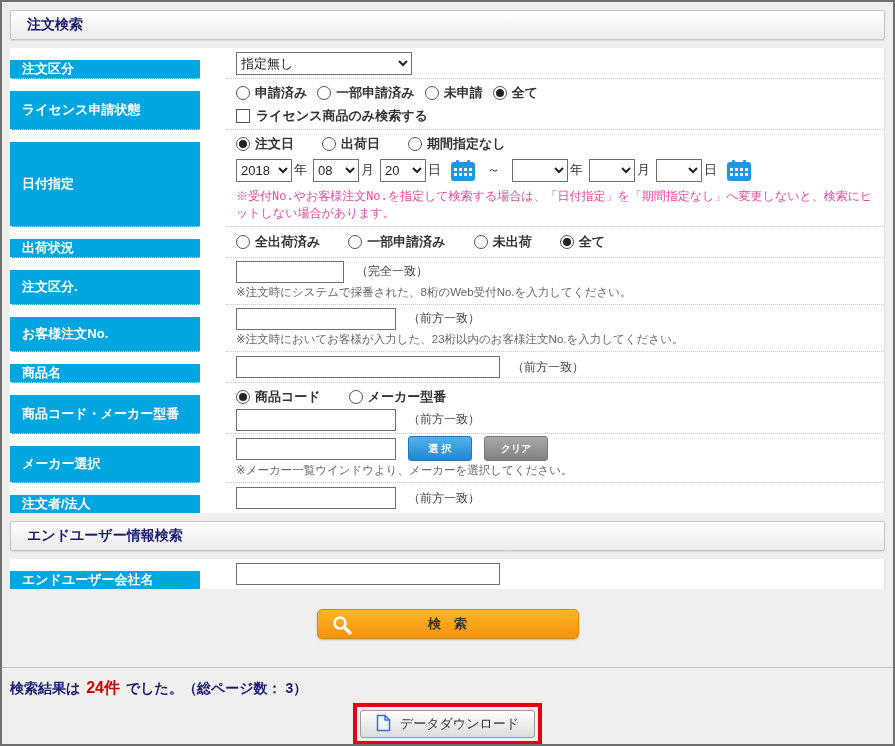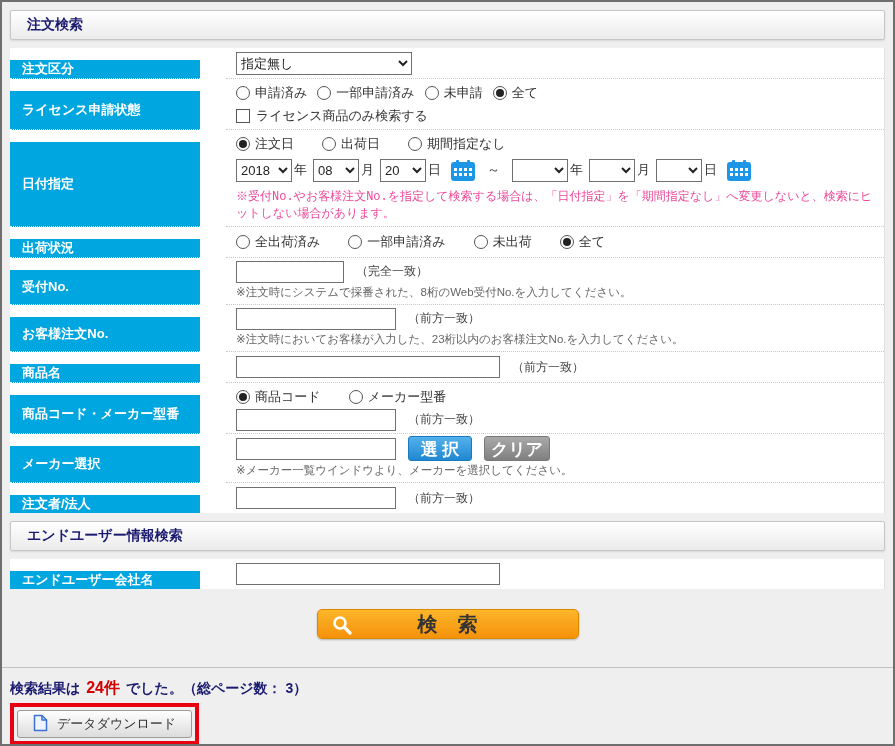--- a/index.html
+++ b/index.html
@@ -36,56 +36,56 @@
     display:flex; flex-direction:column; justify-content:center;margin-left:26px;
   }
   .frow:last-child .fcontent { border-bottom:none; }
   .line { display:flex; align-items:center; min-height:23px; font-size:13px; color:#333; flex-wrap:nowrap; }
   .radio {
     width:14px; height:14px; border:1px solid #555; border-radius:50%;
     background:#fff; display:inline-block; margin-right:5px; position:relative; flex:0 0 14px;
   }
   .radio.checked::after { content:''; position:absolute; left:2px; top:2px; right:2px; bottom:2px; border-radius:50%; background:#222; }
   .checkbox { width:14px; height:14px; border:1px solid #555; background:#fff; display:inline-block; margin-right:6px; flex:0 0 14px; }
-  .opt { margin-right:10px; display:flex; align-items:center; cursor:default; }
+  .opt { margin-right:10px; display:flex; align-items:center; cursor:default;font-weight:bold; }
   .opt.wide { margin-right:28px; }
   .txt { height:22px; border:1px solid #707070; padding:0 4px; font-size:13px; font-family:inherit; background:#fff; }
   .match { color:#444; font-size:12px; margin-left:12px; white-space:nowrap; }
   .note { font-size:11.5px; color:#666; margin:2px 0 2px 0; }
   .note-red { font-size:12px; color:#ec4899; margin:3px 0 2px 0;font-family:Liberation Mono, monospace; }
   select {
     height:23px; border:1px solid #707070; background:#fff;
     font-size:13px; font-family:inherit; color:#222;
   }
   .sel-wide { width:176px; }
   .sel-year { width:56px; }
   .sel-md { width:46px; }
   .unit { margin:0 6px 0 2px; }
   .tilde { margin:0 12px; }
   .cal-btn { display:inline-flex; align-items:center; margin-left:4px; cursor:pointer; background:none; border:none; padding:0; }
   .btn-blue, .btn-gray {
     height:25px; min-width:64px; border-radius:3px; color:#fff; font-weight:bold;
-    font-size:17px; font-family:inherit; margin-left:12px; border:1px solid transparent; cursor:pointer;
+    font-size:10px; font-family:inherit; margin-left:12px; border:1px solid transparent; cursor:pointer;
   }
   .btn-blue { background:linear-gradient(#54b1ea,#1e88d2); border-color:#1b79bd; }
   .btn-gray { background:linear-gradient(#a9a9a9,#808080); border-color:#787878; }
   .search-area { display:flex; justify-content:center; margin-top:20px; }
   .search-btn {
     position:relative; width:262px; height:30px; border-radius:5px;
     background:linear-gradient(#fcb62a,#f5920b);
     border:1px solid #de8a00; cursor:pointer;
     display:flex; align-items:center; justify-content:center;
-    font-size:20px; font-weight:bold; color:#333; font-family:inherit;
+    font-size:13px; font-weight:bold; color:#333; font-family:inherit;
     box-shadow:0 1px 2px rgba(0,0,0,0.25);
   }
   .search-btn .mag { position:absolute; left:14px; top:5px; }
   .bottom { border-top:1px solid #c2c2c2; margin-top:28px; padding:10px 8px 0 8px; }
   .results { font-size:14px; font-weight:bold; color:#1a1a70; }
   .results .count { color:#d40000; font-size:16px; margin:0 2px; }
-  .dl-row { display:flex; justify-content:flex-start; margin-top:4px; }
+  .dl-row { display:flex; justify-content:center; margin-top:4px; }
   .annotation { border:4px solid #e60012; padding:3px; }
   .dl-btn {
     display:flex; align-items:center; gap:9px; padding:4px 15px; height:28px;
     background:linear-gradient(#fefefe,#dcdcdc); border:1px solid #9b9b9b;
     border-radius:3px; font-size:13px; color:#333; font-family:inherit; cursor:pointer;
   }
   .pager { display:flex; justify-content:flex-end; gap:5px; margin-top:7px; padding-right:8px; }
   .page {
     min-width:23px; height:23px; display:flex; align-items:center; justify-content:center;
     border-radius:3px; font-size:13px; cursor:pointer;
@@ -234,21 +234,21 @@
             </span>
           <span class="opt wide">
               <span class="radio checked"></span>
               <span>全て</span>
             </span>
         </div>
       </div>
     </div>
 
     <div class="frow" style="min-height:46px;">
-      <div class="flabel">受付No.</div>
+      <div class="flabel">注文区分.</div>
       <div class="fcontent">
         <div class="line">
           <input type="text" class="txt" style="width: 108px;">
           <span class="match">（完全一致）</span>
         </div>
         <div class="note">※注文時にシステムで採番された、8桁のWeb受付No.を入力してください。</div>
       </div>
     </div>
 
     <div class="frow" style="min-height:44px;">

